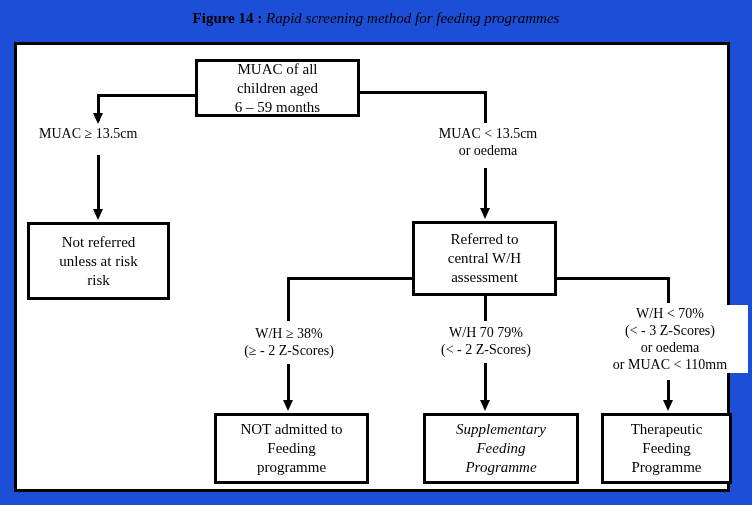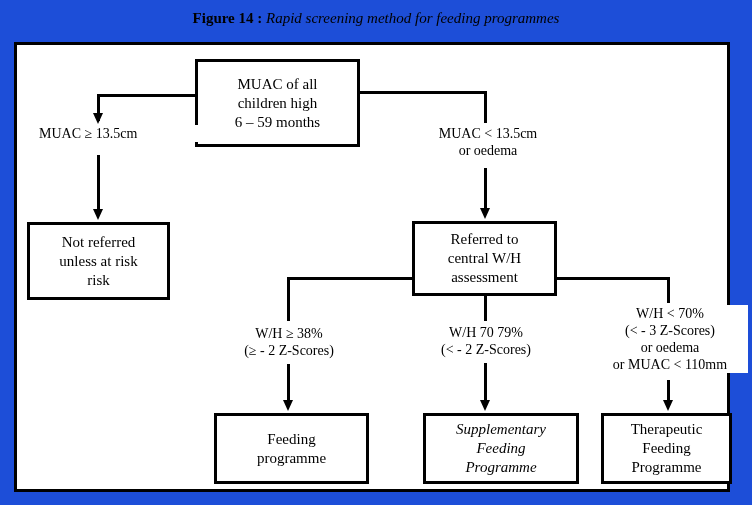--- a/index.html
+++ b/index.html
@@ -64,21 +64,21 @@
     flex-direction: column;
     align-items: center;
     justify-content: center;
     text-align: center;
     font-size: 15px;
     line-height: 19px;
     padding: 2px 4px;
   }
   .node-box .ln { display: block; white-space: nowrap; }
 
-  #box-muac-all   { left: 195px; top: 59px;  width: 165px; height: 88px; }
+  #box-muac-all   { left: 195px; top: 59px;  width: 165px; height: 58px; }
   #box-not-ref    { left: 27px;  top: 222px; width: 143px; height: 78px; }
   #box-referred   { left: 412px; top: 221px; width: 145px; height: 75px; }
   #box-not-admit  { left: 214px; top: 413px; width: 155px; height: 71px; }
   #box-supp       { left: 423px; top: 413px; width: 156px; height: 71px; font-style: italic; }
   #box-therap     { left: 601px; top: 413px; width: 131px; height: 71px;
                     border-right-width: 3px; }
 
   
   .conn {
     position: absolute;
@@ -149,37 +149,38 @@
   <div class="conn vline" style="left:484px; top:363px; height:39px;"></div>
   <div class="arrowhead" style="left:480px; top:400px;"></div>
 
   <div class="conn hline" style="left:555px; top:277px; width:115px;"></div>
   <div class="conn vline" style="left:667px; top:277px; height:26px;"></div>
   <div class="conn vline" style="left:667px; top:380px; height:22px;"></div>
   <div class="arrowhead" style="left:663px; top:400px;"></div>
 
   <div class="node-box" id="box-muac-all">
     <span class="ln">MUAC of all</span>
-    <span class="ln">children high</span>
+    <span class="ln">children aged</span>
     <span class="ln">6 – 59 months</span>
   </div>
 
   <div class="node-box" id="box-not-ref">
     <span class="ln">Not referred</span>
     <span class="ln">unless at risk</span>
     <span class="ln">risk</span>
   </div>
 
   <div class="node-box" id="box-referred">
     <span class="ln">Referred to</span>
     <span class="ln">central W/H</span>
     <span class="ln">assessment</span>
   </div>
 
   <div class="node-box" id="box-not-admit">
+    <span class="ln">NOT admitted to</span>
     <span class="ln">Feeding</span>
     <span class="ln">programme</span>
   </div>
 
   <div class="node-box" id="box-supp">
     <span class="ln">Supplementary</span>
     <span class="ln">Feeding</span>
     <span class="ln">Programme</span>
   </div>
 

